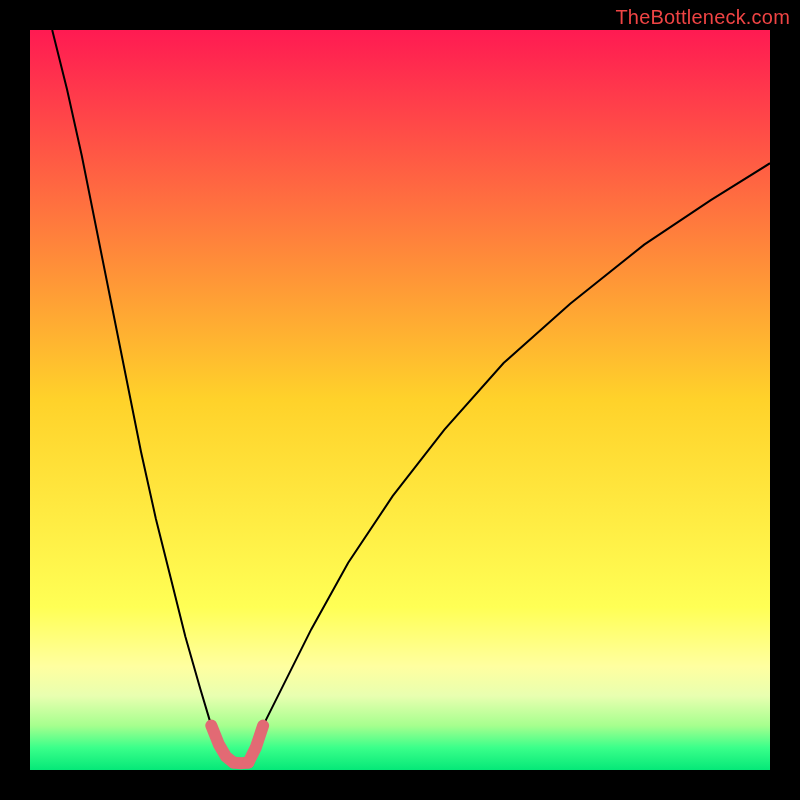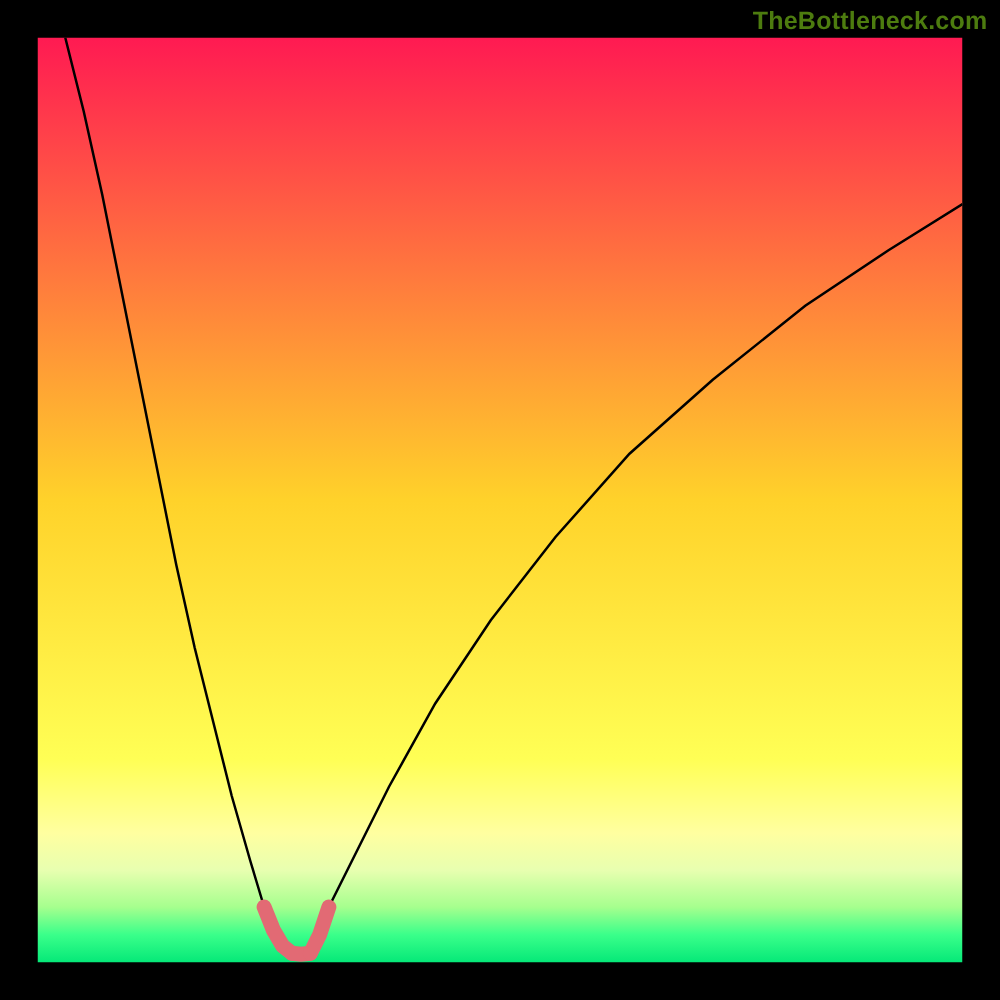--- a/index.html
+++ b/index.html
@@ -23,23 +23,23 @@
     position: absolute;
     top: 0;
     left: 0;
     width: 740px;
     height: 740px;
   }
   .watermark {
     position: absolute;
     top: 6px;
     right: 10px;
-    color: #4d7c0f;
+    color: #ef4444;
     font-size: 20px;
-    font-weight: 700;
+    font-weight: 400;
     letter-spacing: 0.2px;
   }
 </style>
 </head>
 <body>
 
 <div class="watermark">TheBottleneck.com</div>
 
 <div class="frame">
   <svg class="plot" viewBox="0 0 740 740" preserveAspectRatio="none">

